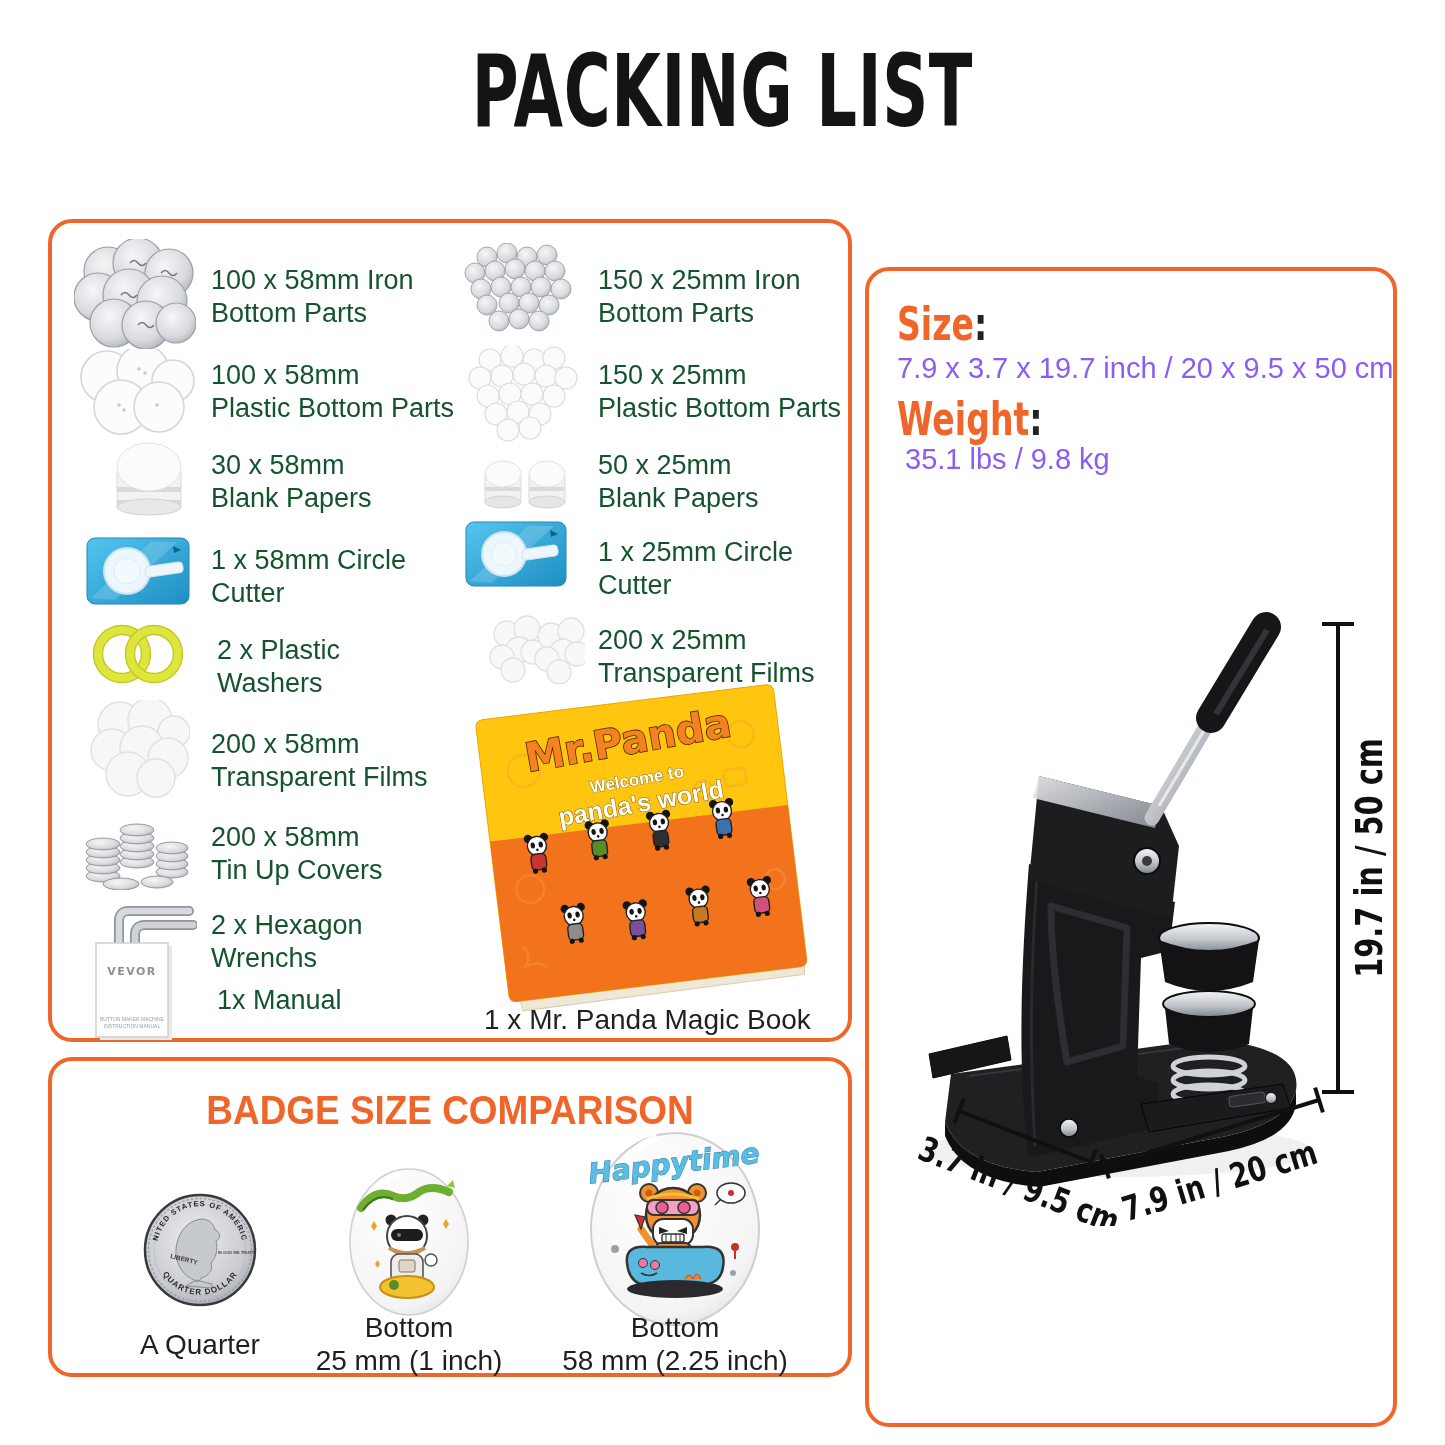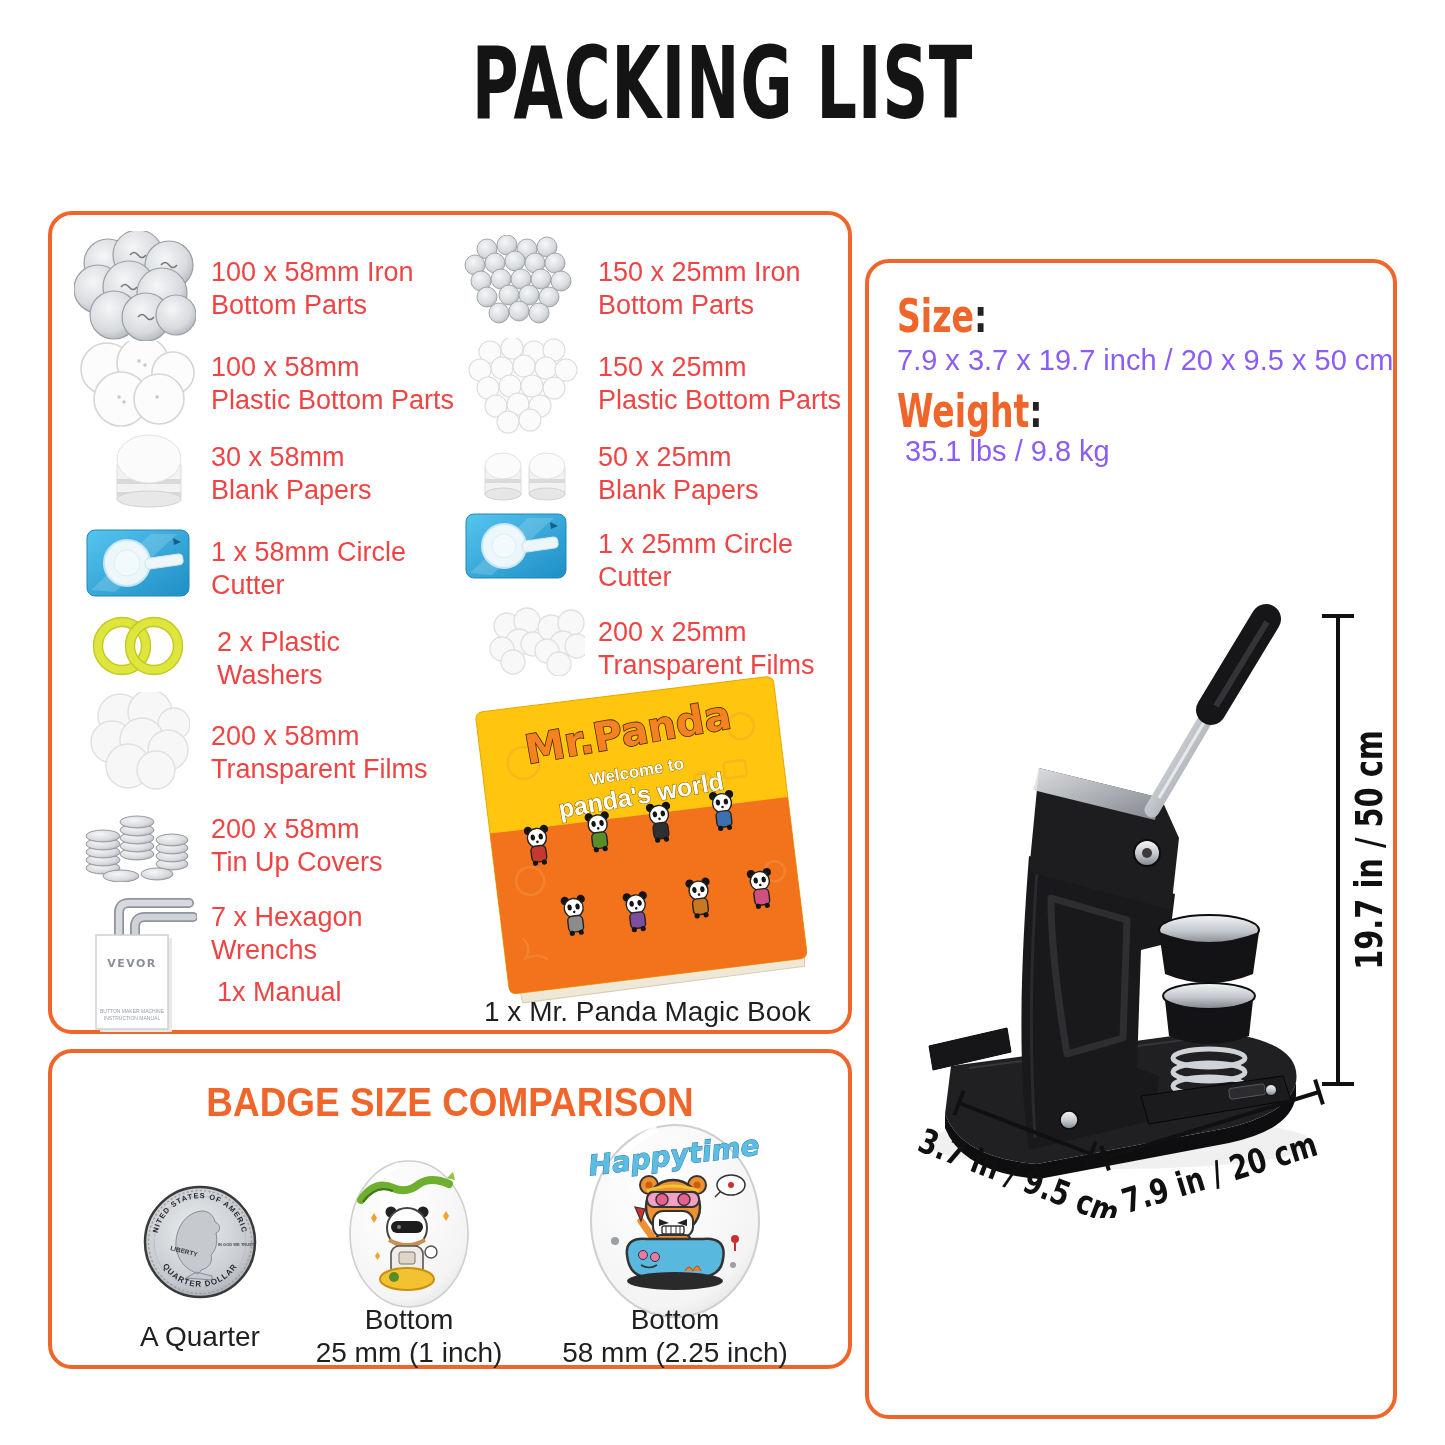--- a/index.html
+++ b/index.html
@@ -1,25 +1,25 @@
 <!DOCTYPE html>
 <html><head>
 <meta charset="utf-8">
 <style>
   html,body{margin:0;padding:0;background:#ffffff;}
   body{width:1445px;height:1445px;position:relative;font-family:"Liberation Sans",sans-serif;color:#1e1e1e;overflow:hidden;}
-  .stage{position:absolute;left:0;top:4px;width:1445px;height:1031px;}
+  .stage{position:absolute;left:0;top:12px;width:1445px;height:1031px;}
   .title{position:absolute;top:30px;left:0;width:100%;text-align:center;
          font-family:"DejaVu Sans",sans-serif;font-weight:bold;font-size:100px;line-height:1;
          color:#141414;transform:scaleX(.64);transform-origin:center;white-space:nowrap;letter-spacing:1px;}
   .panel{position:absolute;border:4px solid #F0662A;border-radius:24px;background:#fff;box-sizing:border-box;}
   #packing-panel{left:48px;top:207px;width:804px;height:823px;}
   #badge-panel{left:48px;top:1045px;width:804px;height:320px;}
   #spec-panel{left:865px;top:207px;width:532px;height:1160px;margin-top:48px;}
-  .item-label{position:absolute;font-size:27px;line-height:33px;white-space:pre-line;color:#ef4444;}
+  .item-label{position:absolute;font-size:27px;line-height:33px;white-space:pre-line;color:#14532d;}
   .icon{position:absolute;}
   .book-wrap{position:absolute;left:430px;top:472px;width:322px;height:307px;transform:rotate(-7deg);transform-origin:center;}
   .book-caption{position:absolute;left:432px;top:781px;width:300px;text-align:center;font-size:28px;color:#1f1f1f;white-space:nowrap;}
   .spec-head{position:absolute;font-family:"DejaVu Sans",sans-serif;font-weight:bold;font-size:46px;line-height:1;
              color:#F0662A;transform:scaleX(.72);transform-origin:left;white-space:nowrap;}
   .spec-head .colon{color:#222222;}
   .spec-val{position:absolute;font-size:29px;line-height:1.1;color:#8b5cf6;white-space:nowrap;}
   .badge-heading{position:absolute;top:26px;left:0;width:100%;text-align:center;font-weight:bold;font-size:41px;
                  color:#F0662A;transform:scaleX(.9);transform-origin:center;white-space:nowrap;}
   .caption{position:absolute;font-size:28px;line-height:33px;text-align:center;white-space:pre-line;color:#1f1f1f;}
@@ -189,21 +189,21 @@
     <div class="item-label" style="left:159px;top:226px">30 x 58mm
 Blank Papers</div>
     <div class="item-label" style="left:159px;top:321px">1 x 58mm Circle
 Cutter</div>
     <div class="item-label" style="left:165px;top:411px">2 x Plastic
 Washers</div>
     <div class="item-label" style="left:159px;top:505px">200 x 58mm
 Transparent Films</div>
     <div class="item-label" style="left:159px;top:598px">200 x 58mm
 Tin Up Covers</div>
-    <div class="item-label" style="left:159px;top:686px">7 x Hexagon
+    <div class="item-label" style="left:159px;top:686px">2 x Hexagon
 Wrenchs</div>
     <div class="item-label" style="left:165px;top:761px">1x Manual</div>
 
     <svg class="icon" style="left:405px;top:20px" width="128" height="98" viewBox="0 0 128 98">
       <g stroke="#9aa0a4" stroke-width="0.9" fill="url(#gradDisc)">
         <circle cx="30" cy="14" r="10"></circle>
           <circle cx="50" cy="10" r="10"></circle>
           <circle cx="70" cy="14" r="10"></circle>
           <circle cx="90" cy="12" r="10"></circle>
         <circle cx="18" cy="30" r="10"></circle>

